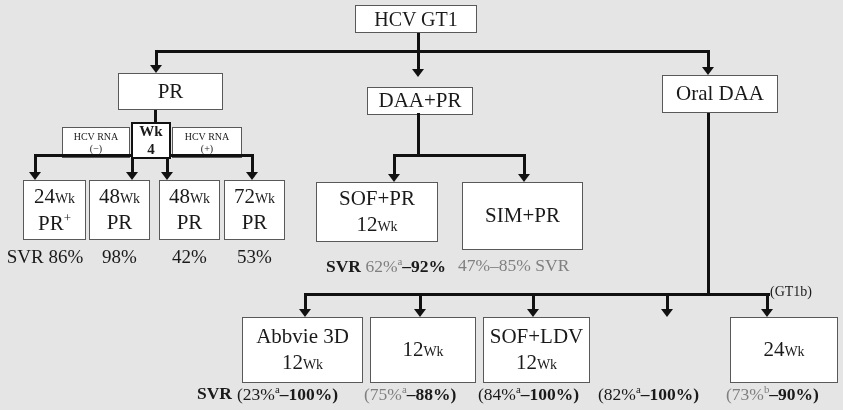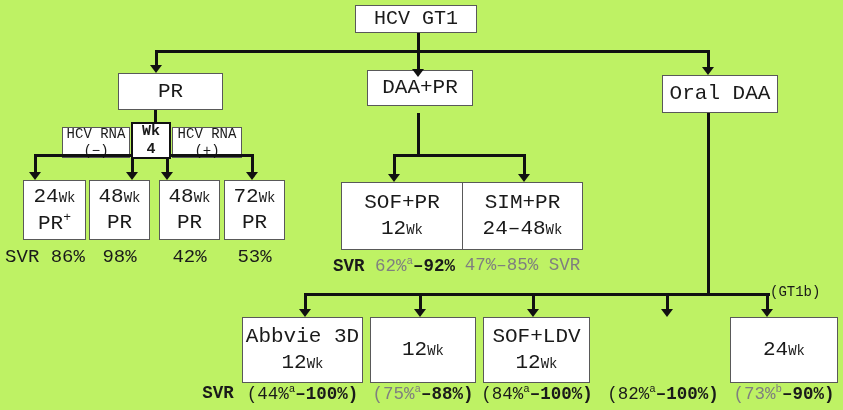--- a/index.html
+++ b/index.html
@@ -1,39 +1,39 @@
 <!DOCTYPE html>
 <html><head>
 <meta charset="utf-8">
 <style>
   html,body{margin:0;padding:0;background:#fff;}
   .canvas{
-    position:relative;width:843px;height:410px;background:#bef264;overflow:hidden;
-    font-family:Liberation Mono, monospace;color:#1a1a1a;
+    position:relative;width:843px;height:410px;background:#e5e5e5;overflow:hidden;
+    font-family:Liberation Serif, serif;color:#1a1a1a;
   }
   .box{
     position:absolute;border:1.5px solid #595959;background:#fff;
     display:flex;flex-direction:column;align-items:center;justify-content:center;
     text-align:center;box-sizing:border-box;line-height:1.22;
   }
   .box.black{border:2.5px solid #111;z-index:3;}
   .t20{font-size:20px;}
   .t21{font-size:21px;}
   .leaf{font-size:21px;}
   .wk{font-size:14px;}
-  .rna{font-size:14px;line-height:1.15;}
+  .rna{font-size:10px;line-height:1.15;}
   .wk4{font-size:15px;font-weight:bold;line-height:1.15;}
   .vl,.hl{position:absolute;background:#111;z-index:1;}
   .vl{width:3px;}
   .hl{height:3px;}
   .ah{position:absolute;width:0;height:0;z-index:2;
       border-left:6px solid transparent;border-right:6px solid transparent;
       border-top:8px solid #111;}
   .svr1{position:absolute;font-size:19px;text-align:center;white-space:nowrap;}
-  .svr2{position:absolute;font-size:17.5px;text-align:center;white-space:nowrap;}
+  .svr2{position:absolute;font-size:17.5px;text-align:left;white-space:nowrap;}
   .dim{color:#7f7f7f;}
   .b{font-weight:bold;}
   sup{font-size:0.62em;}
   .note{position:absolute;font-size:14px;white-space:nowrap;}
 </style>
 </head>
 <body>
 
 <div class="canvas">
 
@@ -45,21 +45,21 @@
   <div class="hl" style="left:155px;top:50px;width:555px"></div>
   <div class="vl" style="left:155px;top:50px;height:15px"></div>
   <div class="ah" style="left:150px;top:65px"></div>
   <div class="ah" style="left:412px;top:69px"></div>
   <div class="vl" style="left:707px;top:50px;height:17px"></div>
   <div class="ah" style="left:702px;top:67px"></div>
 
   <div class="box t21" style="left:118px;top:73px;width:105px;height:37px">
     <span>PR</span>
   </div>
-  <div class="box t21" style="left:367px;top:70px;width:106px;height:36px">
+  <div class="box t21" style="left:367px;top:87px;width:106px;height:28px">
     <span>DAA+PR</span>
   </div>
   <div class="box t21" style="left:662px;top:75px;width:116px;height:38px">
     <span>Oral DAA</span>
   </div>
 
   <div class="vl" style="left:154px;top:110px;height:13px"></div>
 
   <div class="box rna" style="left:62px;top:127px;width:68px;height:31px">
     <span>HCV RNA</span>
@@ -108,27 +108,26 @@
   <div class="svr1" style="left:159px;top:246px;width:61px"><span>42%</span></div>
   <div class="svr1" style="left:224px;top:246px;width:61px"><span>53%</span></div>
 
   <div class="vl" style="left:417px;top:113px;height:44px"></div>
   <div class="hl" style="left:393px;top:154px;width:133px"></div>
   <div class="vl" style="left:393px;top:154px;height:20px"></div>
   <div class="ah" style="left:388px;top:174px"></div>
   <div class="vl" style="left:523px;top:154px;height:20px"></div>
   <div class="ah" style="left:518px;top:174px"></div>
 
-  <div class="box leaf" style="left:341px;top:182px;width:122px;height:68px">
+  <div class="box leaf" style="left:316px;top:182px;width:122px;height:60px">
     <span>SOF+PR</span>
     <span><span>12</span><span class="wk">Wk</span></span>
   </div>
   <div class="box leaf" style="left:462px;top:182px;width:121px;height:68px">
     <span>SIM+PR</span>
-    <span><span>24–48</span><span class="wk">Wk</span></span>
   </div>
 
   <div class="svr2" style="left:326px;top:255px;width:136px"><span class="b">SVR </span><span class="dim">62%</span><sup class="dim">a</sup><span class="b">–92%</span></div>
   <div class="svr2 dim" style="left:458px;top:255px;width:129px"><span>47%–85% SVR</span></div>
 
   <div class="vl" style="left:707px;top:113px;height:183px"></div>
   <div class="hl" style="left:304px;top:293px;width:466px"></div>
   <div class="vl" style="left:304px;top:293px;height:16px"></div>
   <div class="ah" style="left:299px;top:309px"></div>
   <div class="vl" style="left:419px;top:293px;height:16px"></div>
@@ -154,21 +153,21 @@
   <div class="box leaf" style="left:483px;top:317px;width:107px;height:66px">
     <span>SOF+LDV</span>
     <span><span>12</span><span class="wk">Wk</span></span>
   </div>
   <div class="box leaf" style="left:730px;top:317px;width:108px;height:66px">
     <span><span>24</span><span class="wk">Wk</span></span>
   </div>
 
   <div class="svr2 b" style="left:197px;top:383px;width:42px"><span>SVR</span></div>
 
-  <div class="svr2" style="left:237px;top:383px;width:131px"><span>(44%</span><sup>a</sup><span class="b">–100%)</span></div>
+  <div class="svr2" style="left:237px;top:383px;width:131px"><span>(23%</span><sup>a</sup><span class="b">–100%)</span></div>
 
   <div class="svr2" style="left:364px;top:383px;width:118px"><span class="dim">(75%</span><sup class="dim">a</sup><span class="b">–88%)</span></div>
 
   <div class="svr2" style="left:478px;top:383px;width:118px"><span>(84%</span><sup>a</sup><span class="b">–100%)</span></div>
 
   <div class="svr2" style="left:598px;top:383px;width:130px"><span>(82%</span><sup>a</sup><span class="b">–100%)</span></div>
 
   <div class="svr2" style="left:726px;top:383px;width:116px"><span class="dim">(73%</span><sup class="dim">b</sup><span class="b">–90%)</span></div>
 
 </div>

